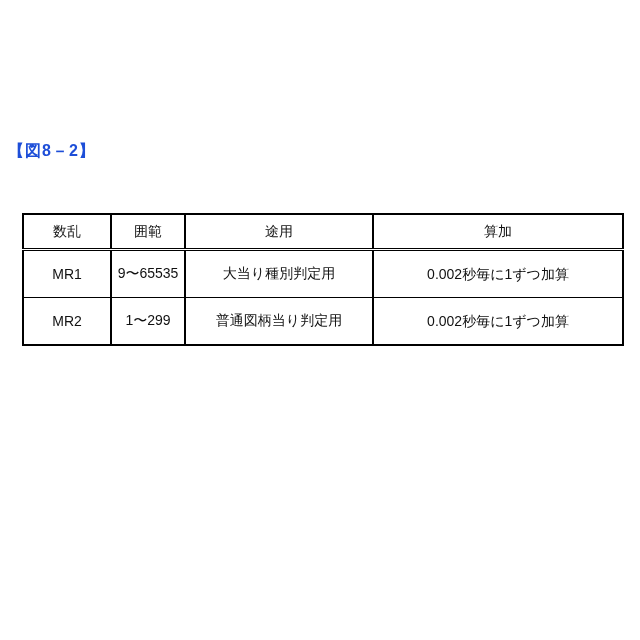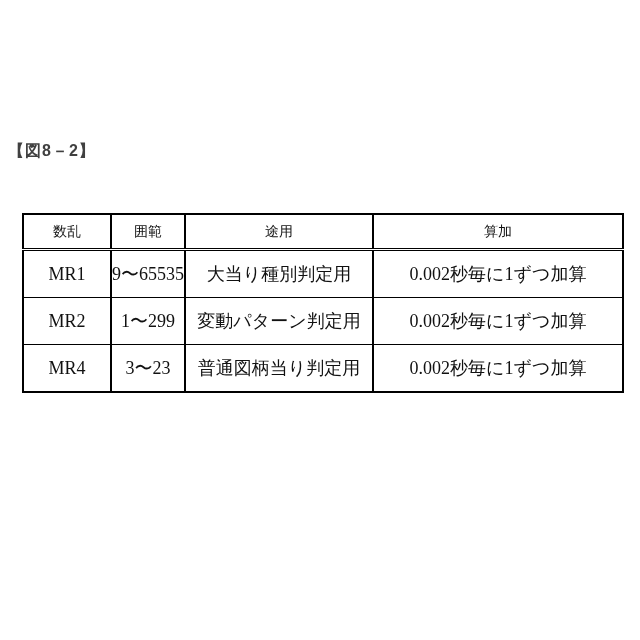--- a/index.html
+++ b/index.html
@@ -3,42 +3,41 @@
 <meta charset="utf-8">
 <style>
   html,body{margin:0;padding:0}
   body{
     width:640px;height:640px;background:#ffffff;position:relative;
     font-family:"Liberation Sans","DejaVu Sans",sans-serif;color:#111;
     overflow:hidden;
   }
   .fig-title{
     position:absolute;left:8px;top:141px;
-    font-size:16px;font-weight:bold;letter-spacing:1px;color:#404040;
+    font-size:16px;font-weight:bold;letter-spacing:1px;color:#1d4ed8;
   }
   table.rtable{
     position:absolute;left:22px;top:213px;
     border-collapse:collapse;table-layout:fixed;background:#fff;
     border:2px solid #000;
   }
   .rtable th,.rtable td{
     border-left:2px solid #000;
     text-align:center;vertical-align:middle;padding:0;
     color:#111;
     margin-left:8px;
   }
   .rtable th:first-child,.rtable td:first-child{border-left:none}
   .rtable thead th{
     height:33px;font-size:14px;font-weight:normal;
     border-bottom:3px double #000;
   }
   .rtable tbody td{
-    height:46px;font-size:18px;
+    height:46px;font-size:14px;
     border-top:1px solid #000;
-    font-family:Liberation Serif, serif;
   }
   .rtable tbody tr:first-child td{border-top:none}
   .col-id{width:86px}
   .col-range{width:72px}
   .col-use{width:186px}
   .col-add{width:248px;font-size:13px}
   .add-line{line-height:21px}
 </style>
 </head>
 <body>
@@ -59,27 +58,19 @@
       <td class="col-id">MR1</td>
       <td class="col-range">9〜65535</td>
       <td class="col-use">大当り種別判定用</td>
       <td class="col-add">
         <div class="add-line">0.002秒毎に1ずつ加算</div>
       </td>
     </tr>
     <tr>
       <td class="col-id">MR2</td>
       <td class="col-range">1〜299</td>
-      <td class="col-use">変動パターン判定用</td>
-      <td class="col-add">
-        <div class="add-line">0.002秒毎に1ずつ加算</div>
-      </td>
-    </tr>
-    <tr>
-      <td class="col-id">MR4</td>
-      <td class="col-range">3〜23</td>
       <td class="col-use">普通図柄当り判定用</td>
       <td class="col-add">
         <div class="add-line">0.002秒毎に1ずつ加算</div>
       </td>
     </tr>
   </tbody>
 </table>
 
 </body></html>

